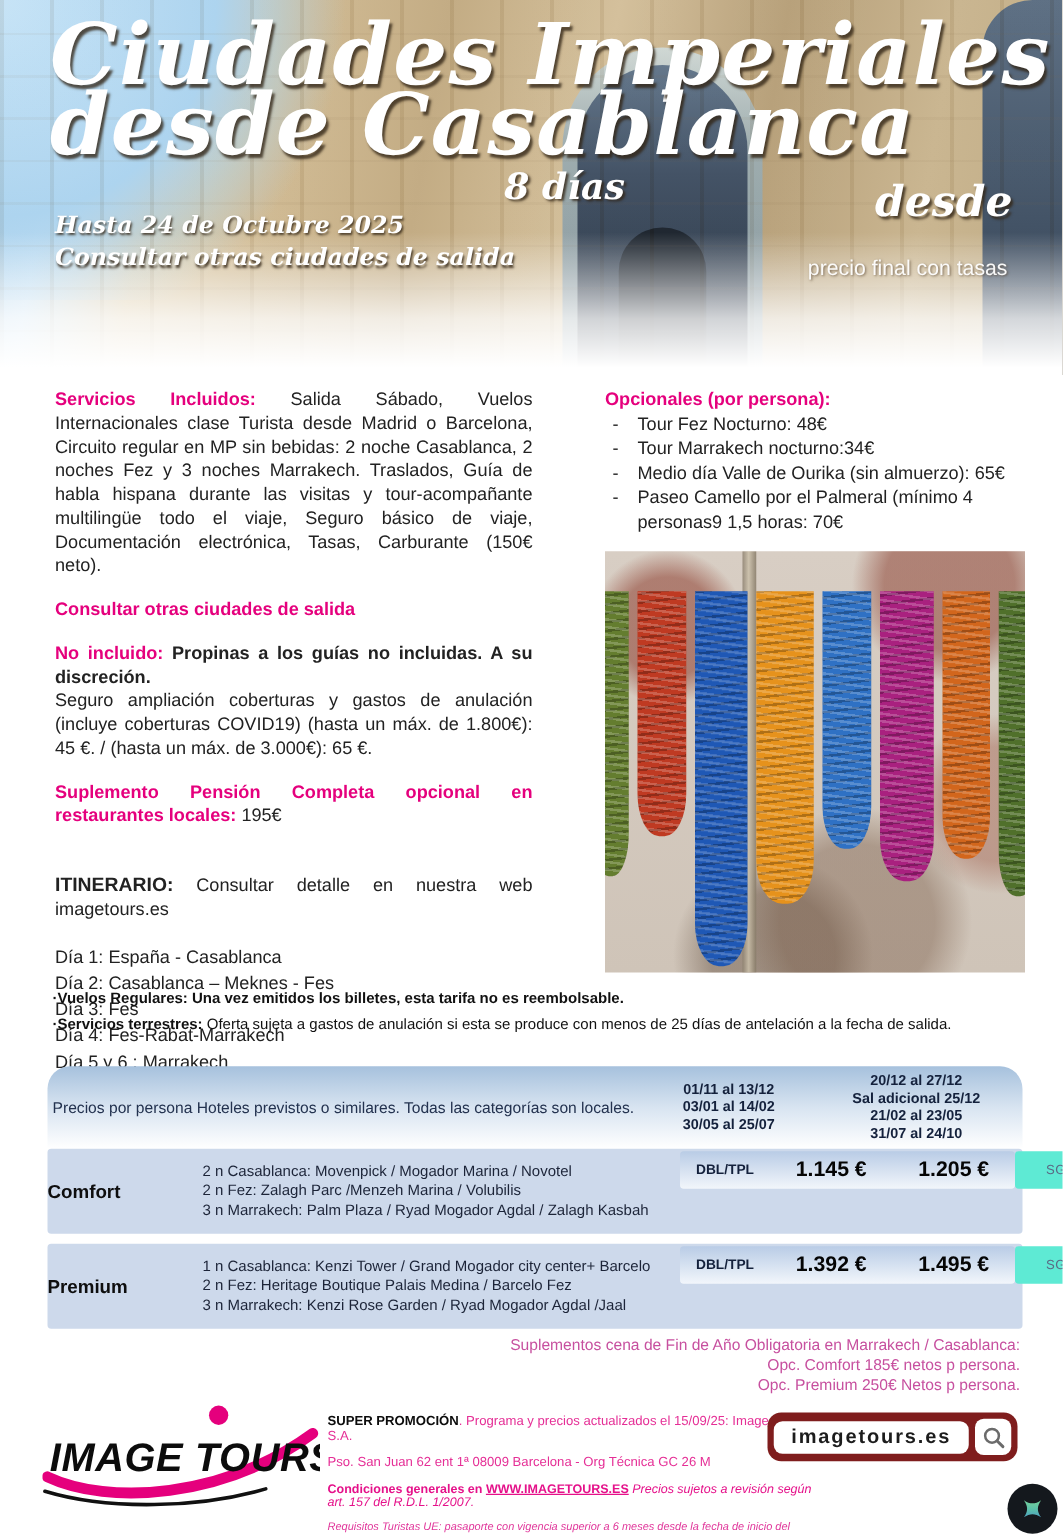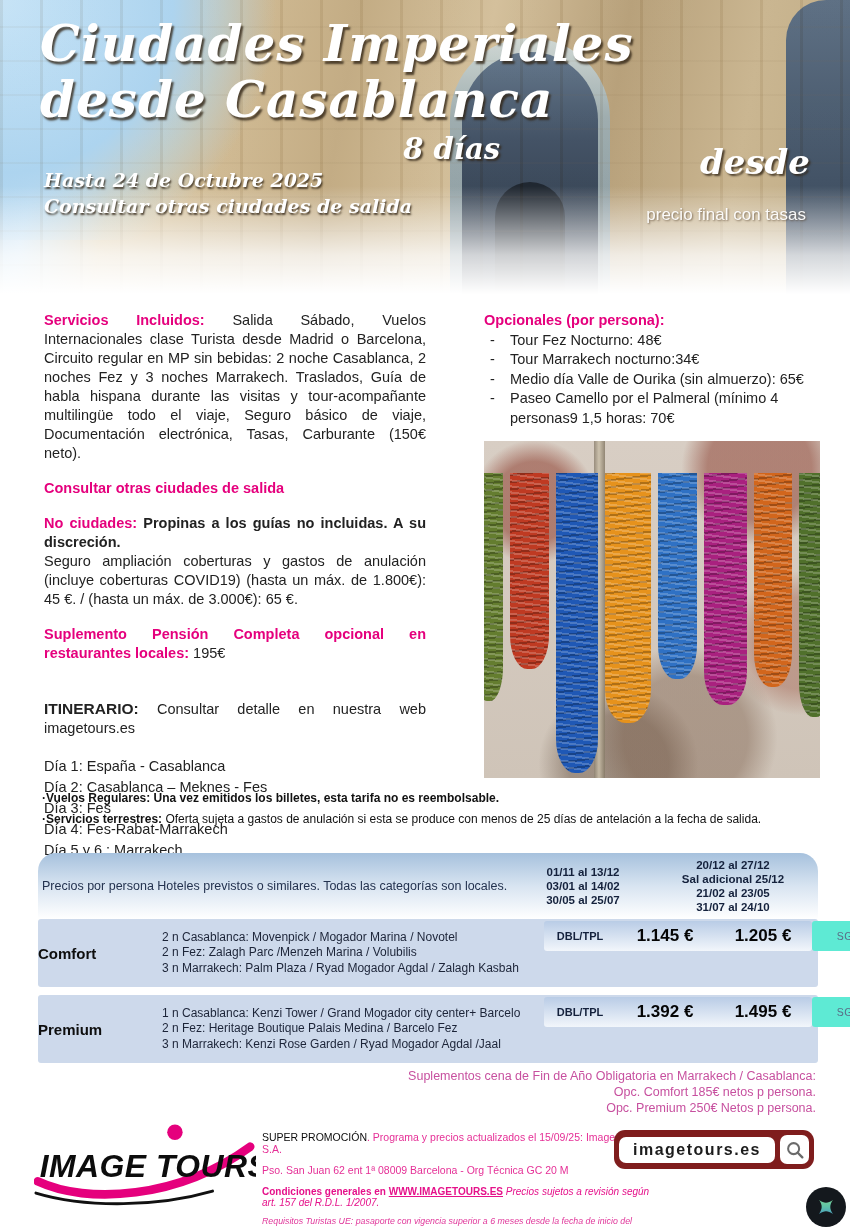--- a/index.html
+++ b/index.html
@@ -28,21 +28,21 @@
     background:linear-gradient(180deg,#56697e 0%,#394a5e 60%,#2c3a4c 100%); }
   .hero-texture { position:absolute; inset:0;
     background:
       repeating-linear-gradient(90deg, rgba(120,95,60,.10) 0 3px, rgba(255,255,255,.05) 3px 40px),
       repeating-linear-gradient(0deg, rgba(120,95,60,.06) 0 2px, transparent 2px 34px); }
   .hero-fade { position:absolute; inset:0;
     background:linear-gradient(180deg, rgba(255,255,255,0) 62%, rgba(255,255,255,.78) 85%, #fff 98%); }
 
   .script { font-family:"DejaVu Serif", serif; font-style:italic; font-weight:700; color:#fff; }
   .hero-title { position:absolute; left:40px; top:16px; z-index:5;
-    font-size:50px; line-height:56px; letter-spacing:1px;
+    font-size:68px; line-height:56px; letter-spacing:1px;
     text-shadow:2px 3px 2px rgba(50,38,22,.8); }
   .hero-duration { position:absolute; left:290px; top:132px; width:210px; z-index:5;
     text-align:right; font-size:29px; text-shadow:2px 2px 2px rgba(50,38,22,.8); }
   .hero-dates { position:absolute; left:44px; top:167px; z-index:5;
     font-size:19px; line-height:26px; text-shadow:1px 2px 2px rgba(50,38,22,.85); }
   .hero-price { position:absolute; right:40px; top:142px; z-index:5;
     display:flex; align-items:baseline; gap:12px; }
   .price-prefix { font-size:34px; text-shadow:2px 2px 2px rgba(50,38,22,.8); }
   .price-value  { font-size:60px; letter-spacing:2px; text-shadow:2px 3px 3px rgba(50,38,22,.8); }
   .hero-price-note { position:absolute; right:44px; top:205px; z-index:5;
@@ -111,21 +111,21 @@
   .sub-dbl .sub-price { font-size:17px; font-weight:bold; color:#050505; }
   .sub-sgl .sub-price { font-size:15.5px; color:#2a2a2a; }
 
   .supl-note { position:absolute; right:34px; top:1068px; width:520px; text-align:right;
     font-size:12.5px; line-height:16px; color:#c7509f; }
 
   
   .logo { position:absolute; left:34px; top:1122px; }
   .footer-text { position:absolute; left:262px; top:1131px; width:392px; }
   .f-line1 { font-size:10.5px; margin-bottom:9px; color:#e52f96; }
-  .f-line1 .blk { color:#0c0c0c; font-weight:normal; }
+  .f-line1 .blk { color:#0c0c0c; font-weight:bold; }
   .f-line2 { font-size:10.5px; margin-bottom:10px; color:#e52f96; }
   .f-line3 { font-size:10px; margin-bottom:7px; color:#e5118a; }
   .f-line3 .cg { font-weight:bold; }
   .f-line3 .lnk { font-weight:bold; text-decoration:underline; cursor:pointer; }
   .f-line3 .it { font-style:italic; }
   .f-legal { font-size:8.8px; line-height:12.5px; font-style:italic; color:#e0369a; }
 
   .web-pill { position:absolute; right:36px; top:1130px; background:#7f1d1d; border-radius:11px;
     padding:5px; display:flex; gap:5px; align-items:center; cursor:pointer; }
   .pill-text { background:#fff; border-radius:7px; padding:4px 14px; font-weight:bold;
@@ -163,21 +163,21 @@
 </div>
 
 <div class="col-left">
   <div>
     <span class="pink">Servicios Incluidos:</span><span> Salida Sábado, Vuelos Internacionales clase Turista desde Madrid o Barcelona, Circuito regular en MP sin bebidas: 2 noche Casablanca, 2 noches Fez y 3 noches Marrakech. Traslados, Guía de habla hispana durante las visitas y tour-acompañante multilingüe todo el viaje, Seguro básico de viaje, Documentación electrónica, Tasas, Carburante (150€ neto).</span>
   </div>
 
   <div class="pink mt16">Consultar otras ciudades de salida</div>
 
   <div class="mt16">
-    <span class="pink">No ciudades:</span><span class="b"> Propinas a los guías no incluidas. A su discreción.</span>
+    <span class="pink">No incluido:</span><span class="b"> Propinas a los guías no incluidas. A su discreción.</span>
   </div>
   <div>Seguro ampliación coberturas y gastos de anulación (incluye coberturas COVID19)  (hasta un máx. de 1.800€): 45 €. / (hasta un máx. de 3.000€): 65 €.</div>
 
   <div class="mt16">
     <span class="pink">Suplemento Pensión Completa opcional en restaurantes locales:</span><span> 195€</span>
   </div>
 
   <div class="mt20">
     <span class="b" style="font-size:15.5px;">ITINERARIO:</span><span> Consultar detalle en nuestra web imagetours.es</span>
   </div>
@@ -309,21 +309,21 @@
     <path d="M2 72 C 55 88, 130 86, 185 70" stroke="#111" stroke-width="3" fill="none" stroke-linecap="round"></path>
     <circle cx="146" cy="9" r="8" fill="#e5007d"></circle>
     <text x="6" y="55" font-size="33" font-weight="bold" font-style="italic" letter-spacing="0.5" fill="#0c0c0c" font-family="Liberation Sans, sans-serif">IMAGE TOURS</text>
   </svg>
 </div>
 
 <div class="footer-text">
   <div class="f-line1">
     <span class="blk">SUPER PROMOCIÓN</span><span>. Programa y precios actualizados el 15/09/25:  Image Tours, S.A.</span>
   </div>
-  <div class="f-line2">Pso. San Juan 62 ent 1ª 08009 Barcelona - Org Técnica GC 20 M</div>
+  <div class="f-line2">Pso. San Juan 62 ent 1ª 08009 Barcelona - Org Técnica GC 26 M</div>
   <div class="f-line3">
     <span class="cg">Condiciones generales en </span><span class="lnk">WWW.IMAGETOURS.ES</span><span class="it"> Precios sujetos a revisión según art. 157 del R.D.L. 1/2007.</span>
   </div>
   <div class="f-legal">Requisitos Turistas UE: pasaporte con vigencia superior a 6 meses desde la fecha de inicio del viaje. Turistas no UE: consultar con su embajada.</div>
 
 </div>
 
 <div class="web-pill">
   <span class="pill-text">imagetours.es</span>
   <span class="pill-search">

